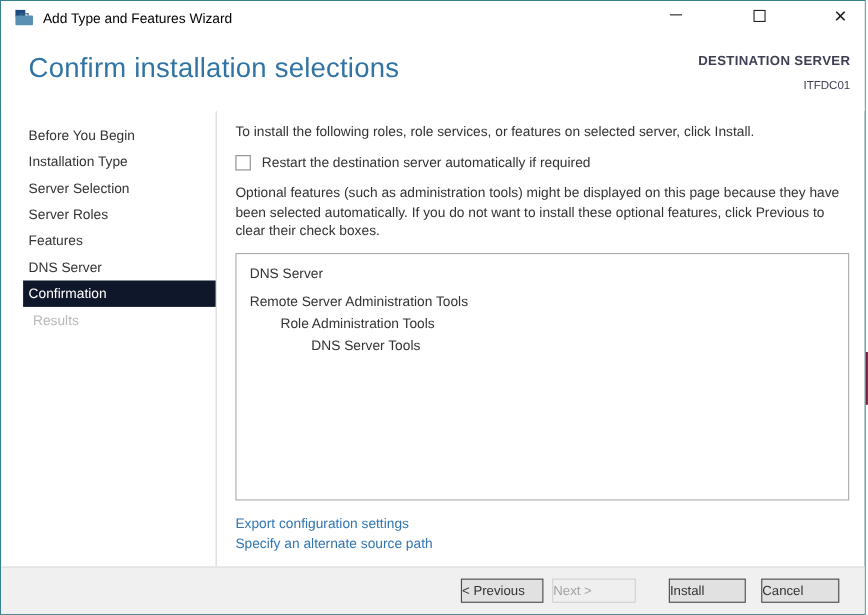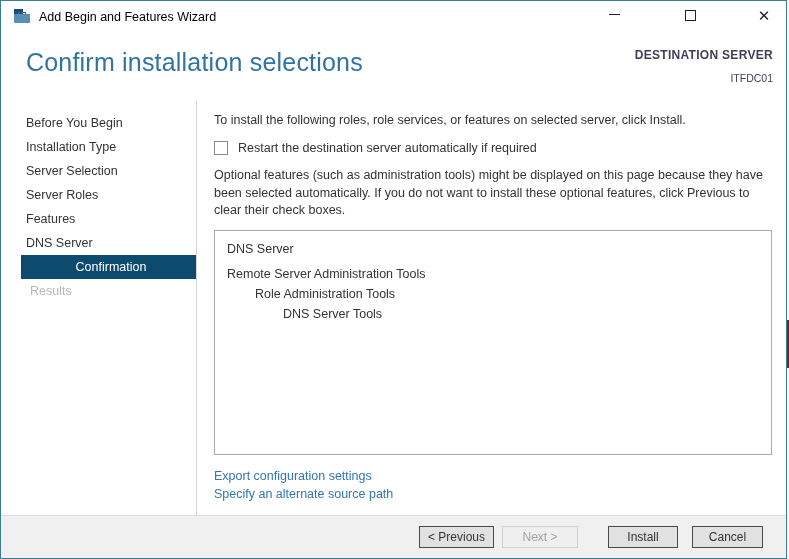--- a/index.html
+++ b/index.html
@@ -32,21 +32,21 @@
                 color:#3173a3; letter-spacing:0.2px; }
   .dest { position:absolute; right:13px; top:15px; text-align:right; color:#404055; }
   .dest .lbl { font-size:12px; font-weight:700; letter-spacing:0.3px; }
   .dest .srv { font-size:10.5px; margin-top:10px; }
 
   
   .bodyrow { display:flex; height:416px; }
   .sidebar { width:196px; border-right:1px solid #d4d4d4; padding-top:10px; flex:none; }
   .nav-item { height:24px; line-height:24px; margin-left:20px; padding-left:5px;
               font-size:12.5px; color:#333333; cursor:default; }
-  .nav-item.selected { background:#0c4a6e; color:#ffffff;text-align:center; }
+  .nav-item.selected { background:#0f172a; color:#ffffff; }
   .nav-item.disabled { color:#b8b8b8;margin-left:24px; }
 
   .content { flex:1; padding:8px 14px 0 17px; }
   .intro { font-size:12.5px; color:#333333; margin-top:4px; }
   .checkbox-row { display:flex; align-items:center; margin-top:14px; font-size:12.5px; color:#333333; }
   .checkbox { width:14px; height:14px; border:1px solid #8a8a8a; background:#fff; margin-right:10px; flex:none; }
   .note { font-size:12.5px; color:#333333; line-height:17.5px; margin-top:12px; max-width:562px; }
 
   .selection-box { margin-top:10px; height:225px; border:1px solid #ababab; background:#ffffff;
                    padding:8px 12px; overflow:hidden; }
@@ -55,42 +55,42 @@
   .indent-1 { padding-left:28px; }
   .indent-2 { padding-left:56px; }
 
   .links { margin-top:12px; }
   .links a { display:block; font-size:12.5px; color:#3276b1; text-decoration:none; line-height:18px; cursor:pointer; }
 
   
   .footer { position:absolute; left:0; right:0; bottom:0; height:43px; background:#f0f0f0;
             border-top:1px solid #dddddd; }
   .wbtn { position:absolute; top:10px; height:22px; font-size:12px; color:#333;
-          background:#e1e1e1; border:1px solid #4a4a4a; text-align:center; line-height:20px; cursor:default; }
+          background:#e1e1e1; border:1px solid #4a4a4a; line-height:20px; cursor:default; }
   .wbtn.disabled { background:#efefef; border-color:#d0d0d0; color:#a3a3a3; }
   .b-prev { left:418px; width:75px; }
   .b-next { left:501px; width:76px; }
   .b-install { left:607px; width:70px; }
   .b-cancel { left:691px; width:71px; }
 </style>
 </head>
 <body>
 
 <div class="screen">
   <div class="maroon-strip"></div>
 
   <div class="dialog">
 
     <div class="titlebar">
       <span class="app-icon">
         <span class="flag"></span>
           <span class="lid"></span>
           <span class="box"></span>
       </span>
-      <span class="win-title">Add Begin and Features Wizard</span>
+      <span class="win-title">Add Type and Features Wizard</span>
       <span class="win-btn btn-min"><span class="glyph"></span></span>
       <span class="win-btn btn-max"><span class="glyph"></span></span>
       <span class="win-btn btn-close"><span>✕</span></span>
     </div>
 
     <div class="header">
       <div class="page-title">Confirm installation selections</div>
       <div class="dest">
         <div class="lbl">DESTINATION SERVER</div>
         <div class="srv">ITFDC01</div>

